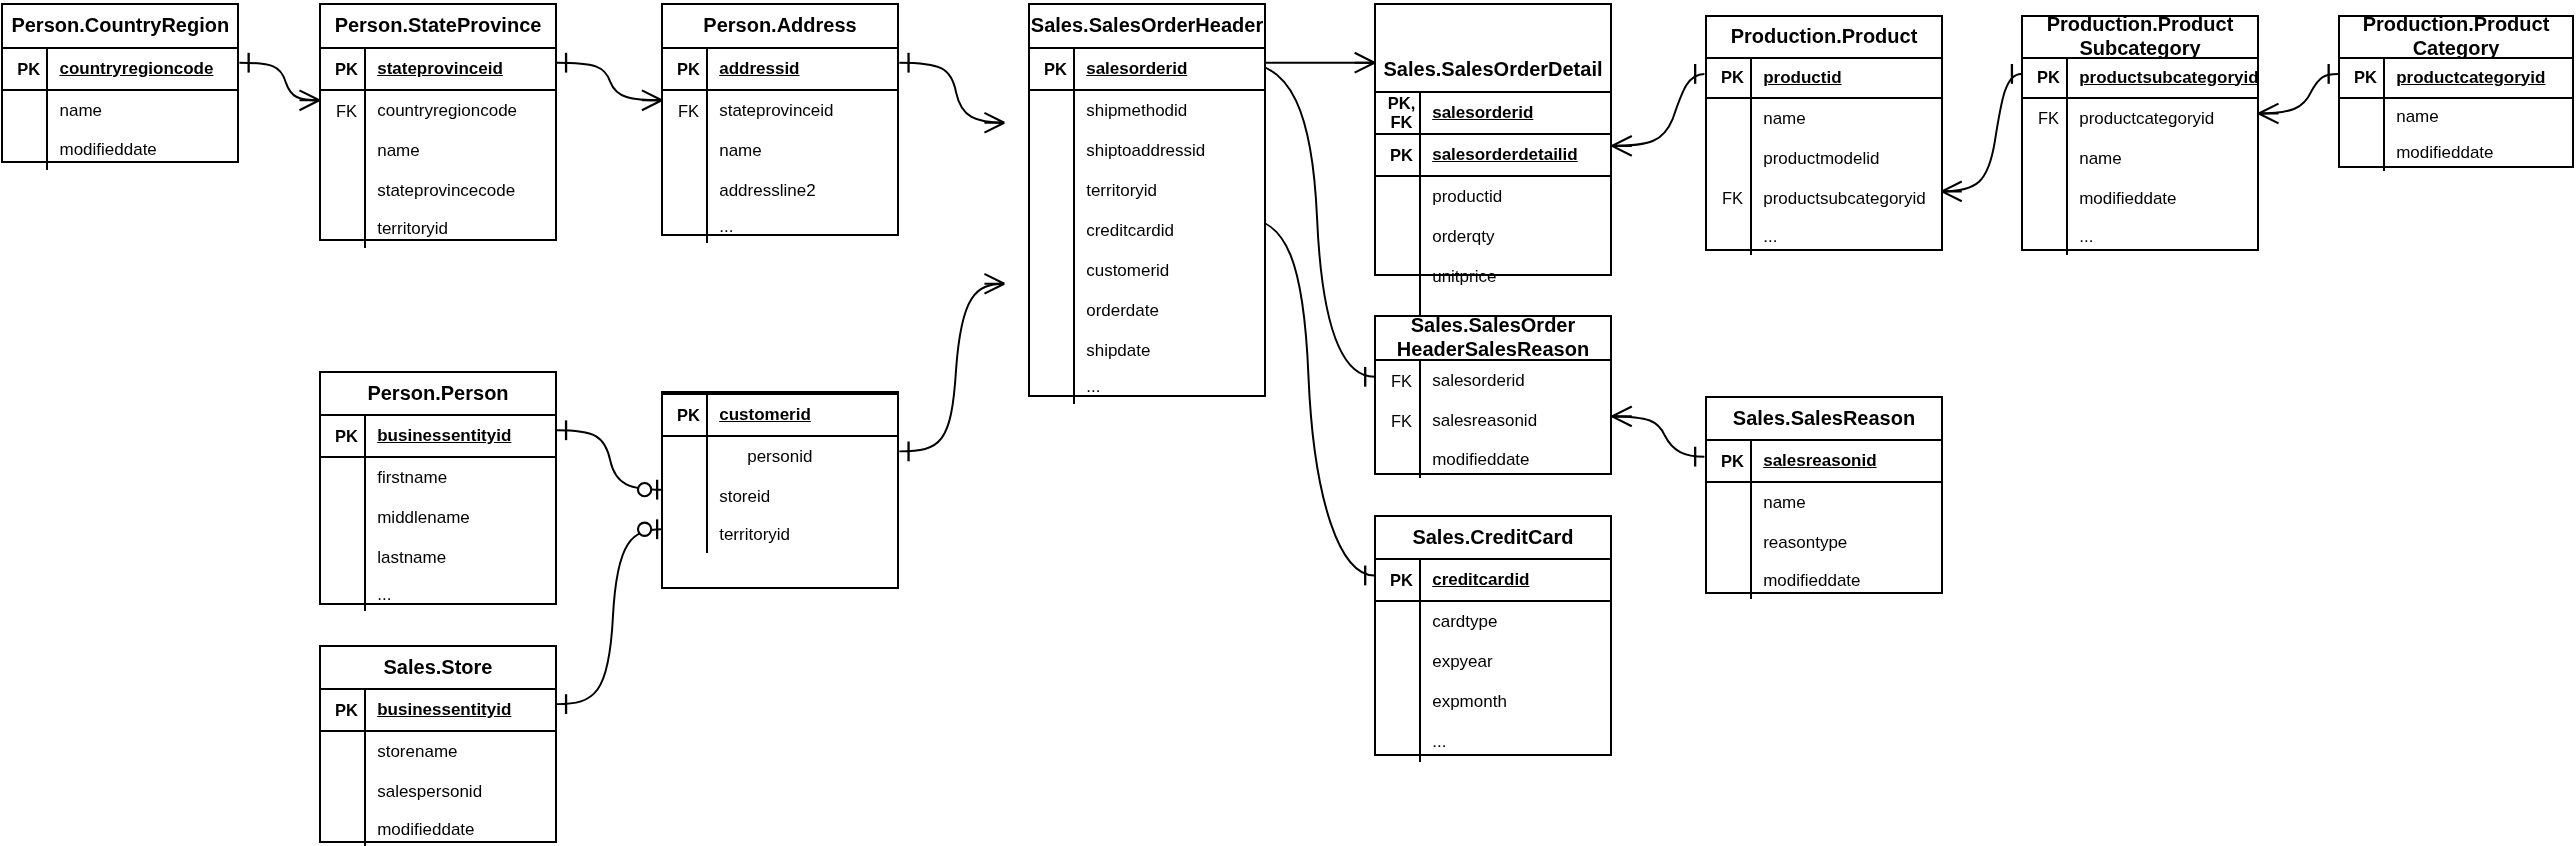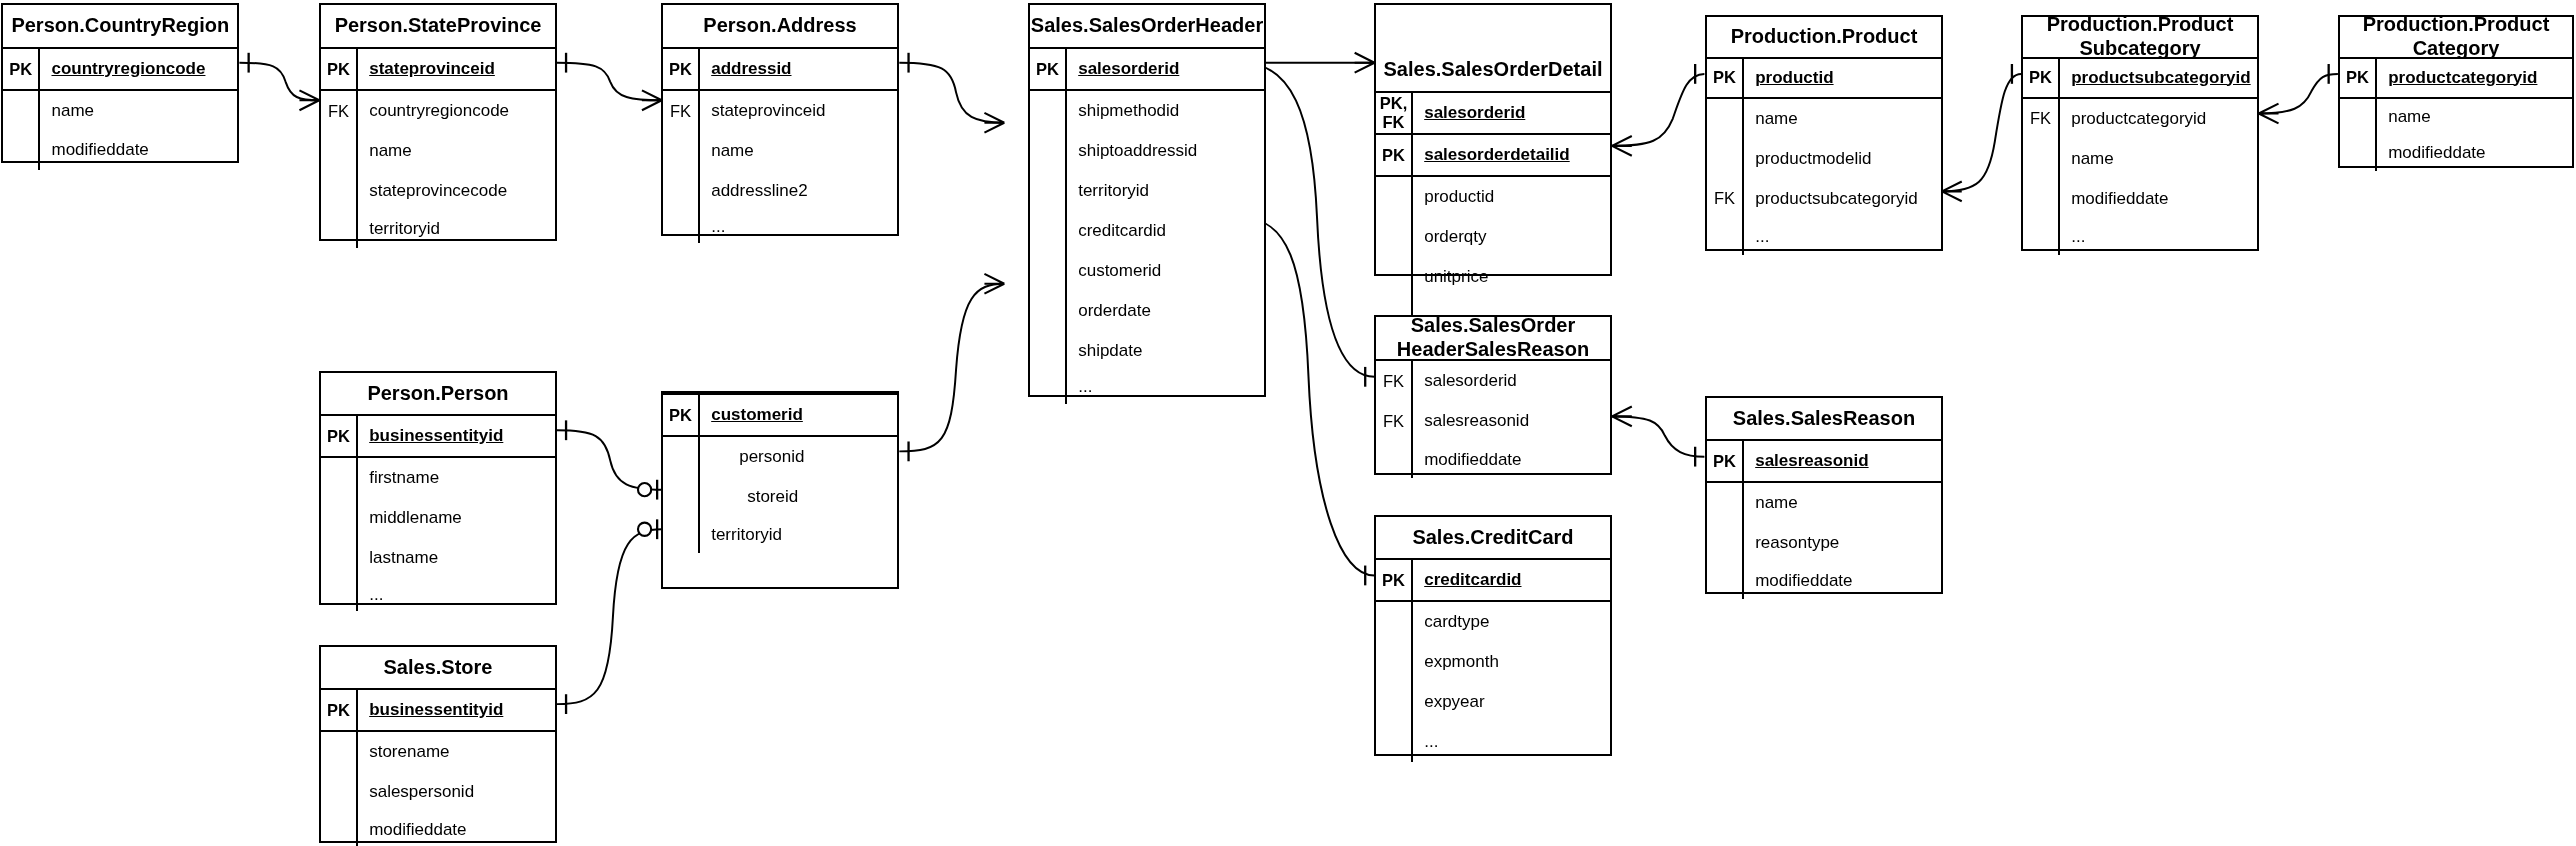--- a/index.html
+++ b/index.html
@@ -13,21 +13,21 @@
   .entity{
     position:absolute;background:#ffffff;border:2px solid #000000;
     box-sizing:border-box;z-index:2;
   }
   .ent-title{
     text-align:center;font-weight:bold;color:#000;
     font-size:20px;line-height:1.18;
     display:flex;align-items:center;justify-content:center;
     box-sizing:border-box;padding:4.6px 4px;
   }
-  .ent-sec{border-top:2px solid #000;box-sizing:border-box;}
+  .ent-sec{border-top:2px solid #000;box-sizing:border-box;padding-left:8px;}
   .ent-row{display:flex;align-items:stretch;box-sizing:border-box;}
   .key-cell{
     width:37px;min-width:37px;flex:0 0 37px;
     border-right:2px solid #000;box-sizing:border-box;
     display:flex;align-items:center;justify-content:center;
     font-size:16.5px;color:#000;text-align:center;line-height:1.1;
     white-space:pre-line;
   }
   .key-cell.pk{font-weight:bold;}
   .attr-cell{
@@ -419,21 +419,21 @@
         <div class="ent-row" style="height: 40px;">
           <div class="key-cell pk">PK</div>
           <div class="attr-cell pk">customerid</div>
         </div>
       </div>
       <div class="ent-sec">
         <div class="ent-row" style="height: 40px; gap: 28px;">
           <div class="key-cell"></div>
           <div class="attr-cell">personid</div>
         </div>
-        <div class="ent-row" style="height: 40px; gap: 36px;">
+        <div class="ent-row" style="height: 40px;">
           <div class="key-cell"></div>
           <div class="attr-cell">storeid</div>
         </div>
         <div class="ent-row" style="height: 36px;">
           <div class="key-cell"></div>
           <div class="attr-cell">territoryid</div>
         </div>
       </div>
     </div>
     <div class="entity" style="left: 319px; top: 645px; width: 238px; height: 198px;">
@@ -508,25 +508,25 @@
           <div class="attr-cell pk">creditcardid</div>
         </div>
       </div>
       <div class="ent-sec">
         <div class="ent-row" style="height: 40px;">
           <div class="key-cell"></div>
           <div class="attr-cell">cardtype</div>
         </div>
         <div class="ent-row" style="height: 40px;">
           <div class="key-cell"></div>
+          <div class="attr-cell">expyear</div>
+        </div>
+        <div class="ent-row" style="height: 40px;">
+          <div class="key-cell"></div>
           <div class="attr-cell">expmonth</div>
-        </div>
-        <div class="ent-row" style="height: 40px;">
-          <div class="key-cell"></div>
-          <div class="attr-cell">expyear</div>
         </div>
         <div class="ent-row" style="height: 40px;">
           <div class="key-cell"></div>
           <div class="attr-cell">...</div>
         </div>
       </div>
     </div>
   </div>
 
 

